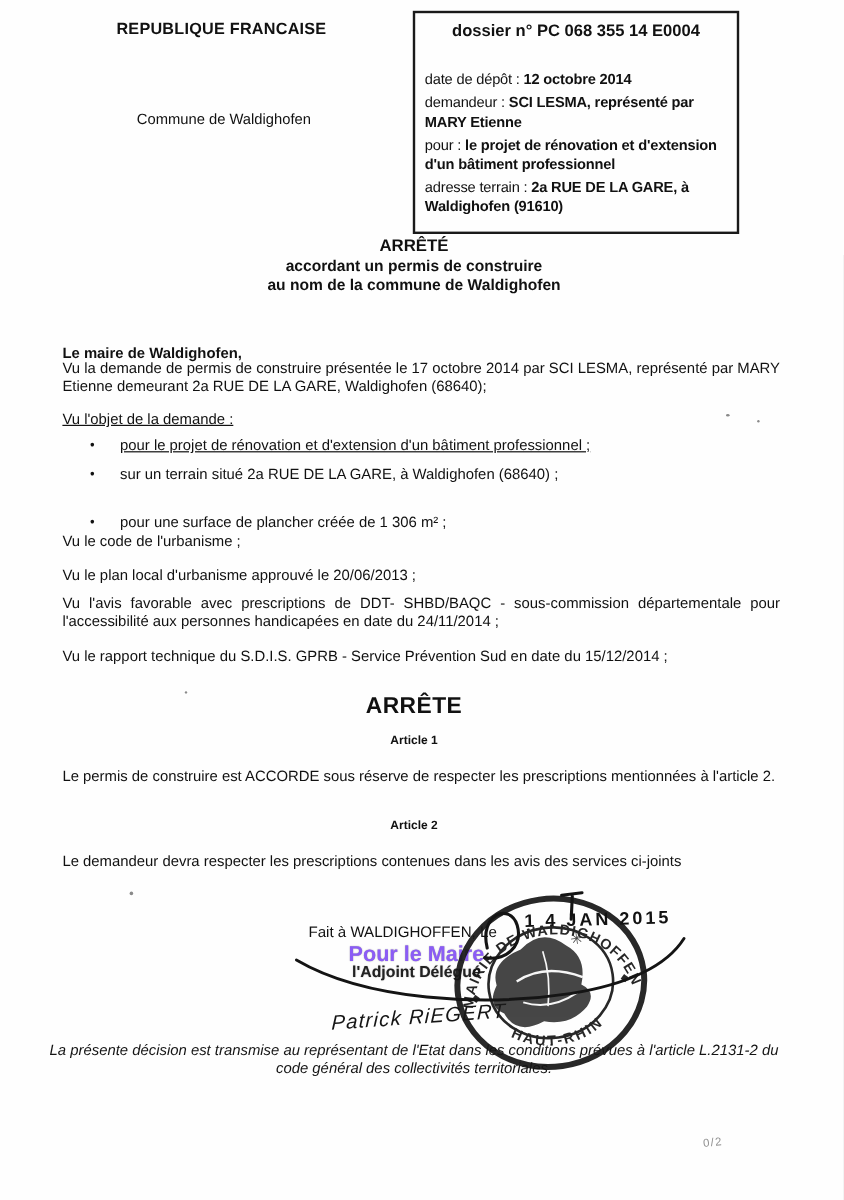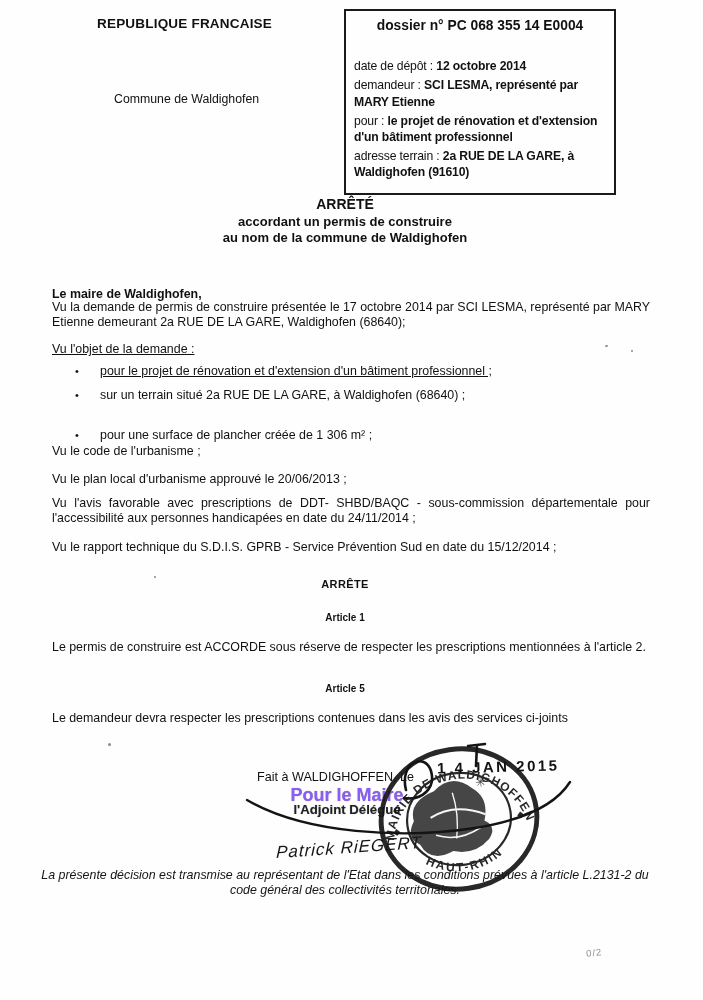--- a/index.html
+++ b/index.html
@@ -37,21 +37,21 @@
   .p1{left:52px;top:300px;width:598px;text-align:justify;}
   .p2{left:52px;top:342px;text-decoration:underline;}
   .bullet-row{left:75px;width:560px;}
   .bullet-dot{display:inline-block;width:25px;font-size:11px;vertical-align:top;}
   .b1{top:364px;text-decoration:underline;} .b2{top:388px;} .b3{top:412px;margin-top:16px;}
   .p3{left:52px;top:444px;}
   .p4{left:52px;top:472px;}
   .p5{left:52px;top:496px;width:598px;text-align:justify;}
   .p6{left:52px;top:540px;text-align:right;}
 
-  .h-arrete{left:0;top:578px;width:690px;text-align:center;font-weight:bold;font-size:11px;letter-spacing:.4px;}
+  .h-arrete{left:0;top:578px;width:690px;text-align:center;font-weight:bold;font-size:19px;letter-spacing:.4px;}
   .article-title{left:0;width:690px;text-align:center;font-weight:bold;font-size:10px;}
   .a1t{top:612px;} .a2t{top:683px;}
   .article-text{left:52px;width:598px;text-align:justify;}
   .a1x{top:640px;} .a2x{top:711px;}
 
   .fait-line{left:257px;top:770px;font-size:12.6px;}
   .pour-line{left:252px;top:785px;width:190px;text-align:center;font-weight:bold;font-size:18px;color:#8b5cf6;text-shadow:0 0 1px rgba(20,20,20,.45);}
   .role-line{left:252px;top:802px;width:190px;text-align:center;font-weight:bold;font-size:13.2px;color:#222;text-shadow:0 0 1px rgba(20,20,20,.4);}
   .signer{
     left:276px;top:838px;font-size:17px;font-style:italic;letter-spacing:1px;
@@ -104,21 +104,21 @@
   <div class="abs body-text bullet-row b3"><span class="bullet-dot">•</span><span>pour une surface de plancher créée de 1 306 m² ;</span></div>
 
   <div class="abs body-text p3">Vu le code de l'urbanisme ;</div>
   <div class="abs body-text p4">Vu le plan local d'urbanisme approuvé le 20/06/2013 ;</div>
   <div class="abs body-text p5">Vu l'avis favorable avec prescriptions de DDT- SHBD/BAQC - sous-commission départementale pour l'accessibilité aux personnes handicapées en date du 24/11/2014 ;</div>
   <div class="abs body-text p6">Vu le rapport technique du S.D.I.S. GPRB - Service Prévention Sud en date du 15/12/2014 ;</div>
 
   <div class="abs h-arrete">ARRÊTE</div>
   <div class="abs article-title a1t">Article 1</div>
   <div class="abs body-text article-text a1x">Le permis de construire est ACCORDE sous réserve de respecter les prescriptions mentionnées à l'article 2.</div>
-  <div class="abs article-title a2t">Article 5</div>
+  <div class="abs article-title a2t">Article 2</div>
   <div class="abs body-text article-text a2x">Le demandeur devra respecter les prescriptions contenues dans les avis des services ci-joints</div>
 
   <div class="abs fait-line">Fait à WALDIGHOFFEN, Le</div>
   <div class="abs pour-line">Pour le Maire</div>
   <div class="abs role-line">l'Adjoint Délégué</div>
   <div class="abs signer">Patrick RiEGERT</div>
   <div class="abs date-stamp">1 4 JAN 2015</div>
 
   <svg class="abs stamp-svg" width="166" height="150" viewBox="0 0 166 150" xmlns="http://www.w3.org/2000/svg">
     <ellipse cx="83" cy="75" rx="78" ry="70" fill="none" stroke="#161616" stroke-width="5"></ellipse>

